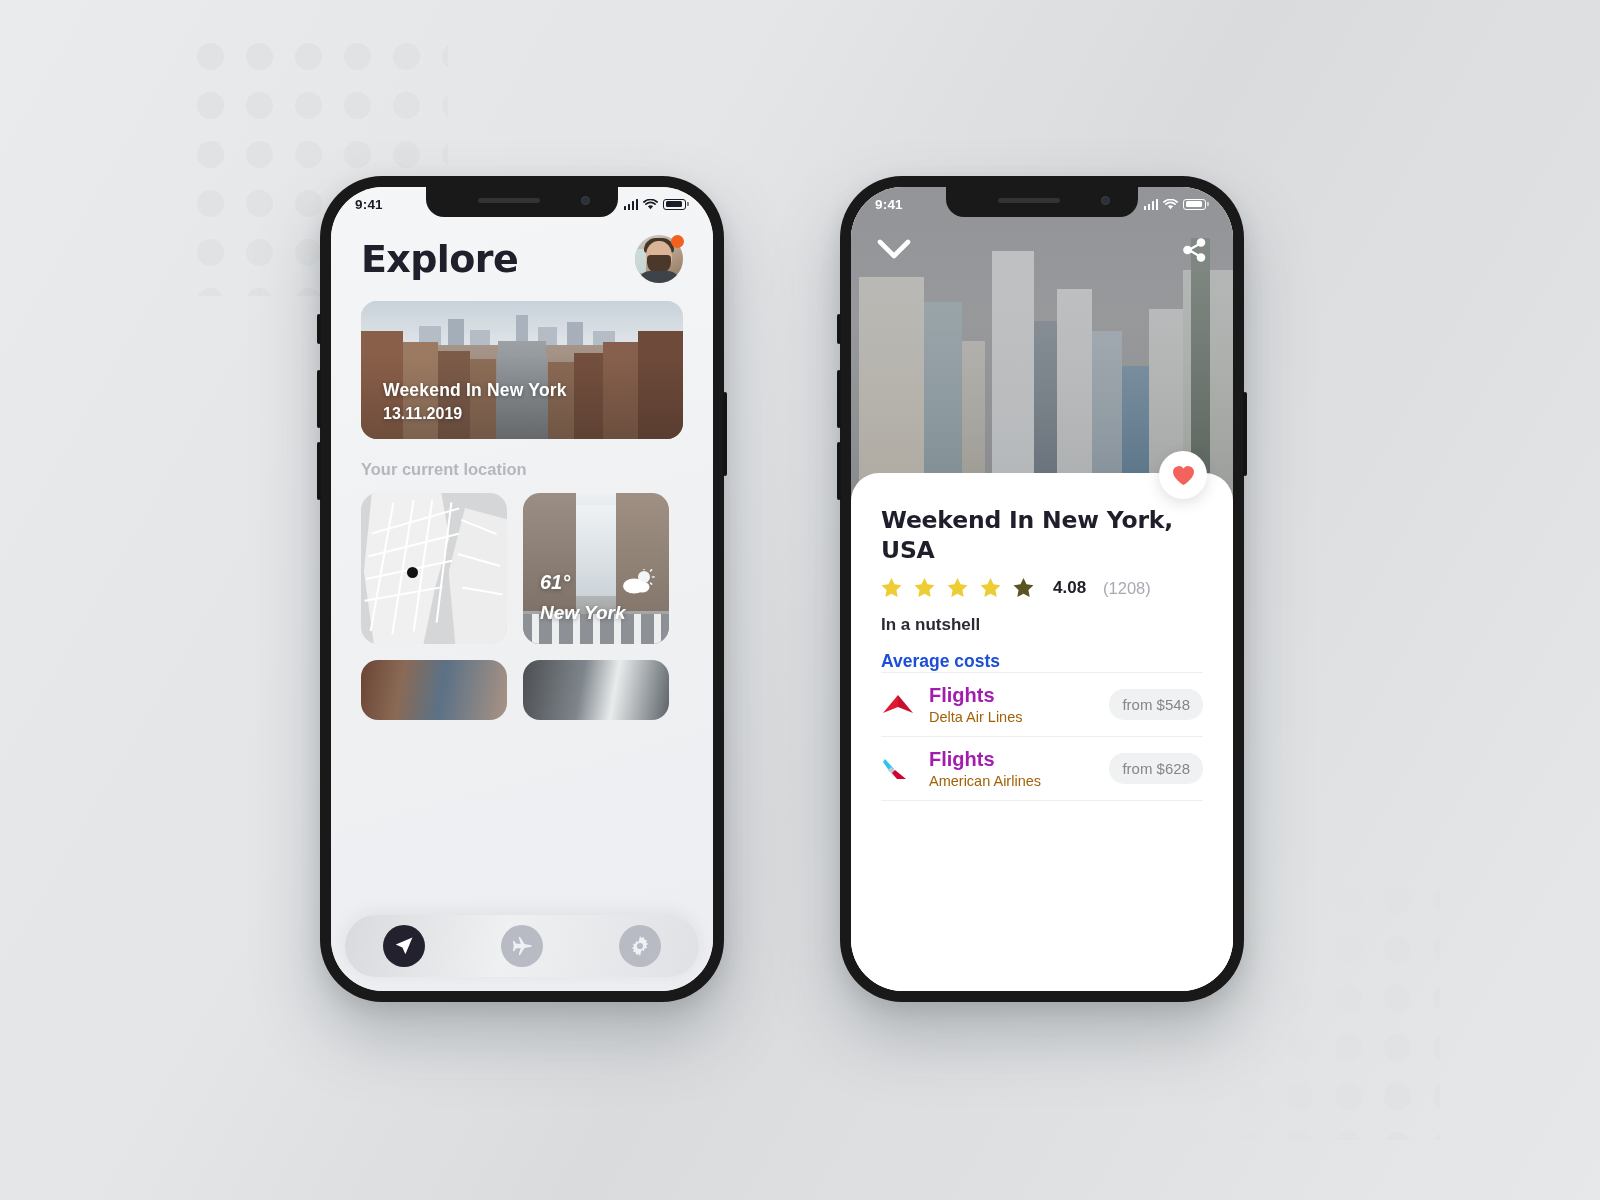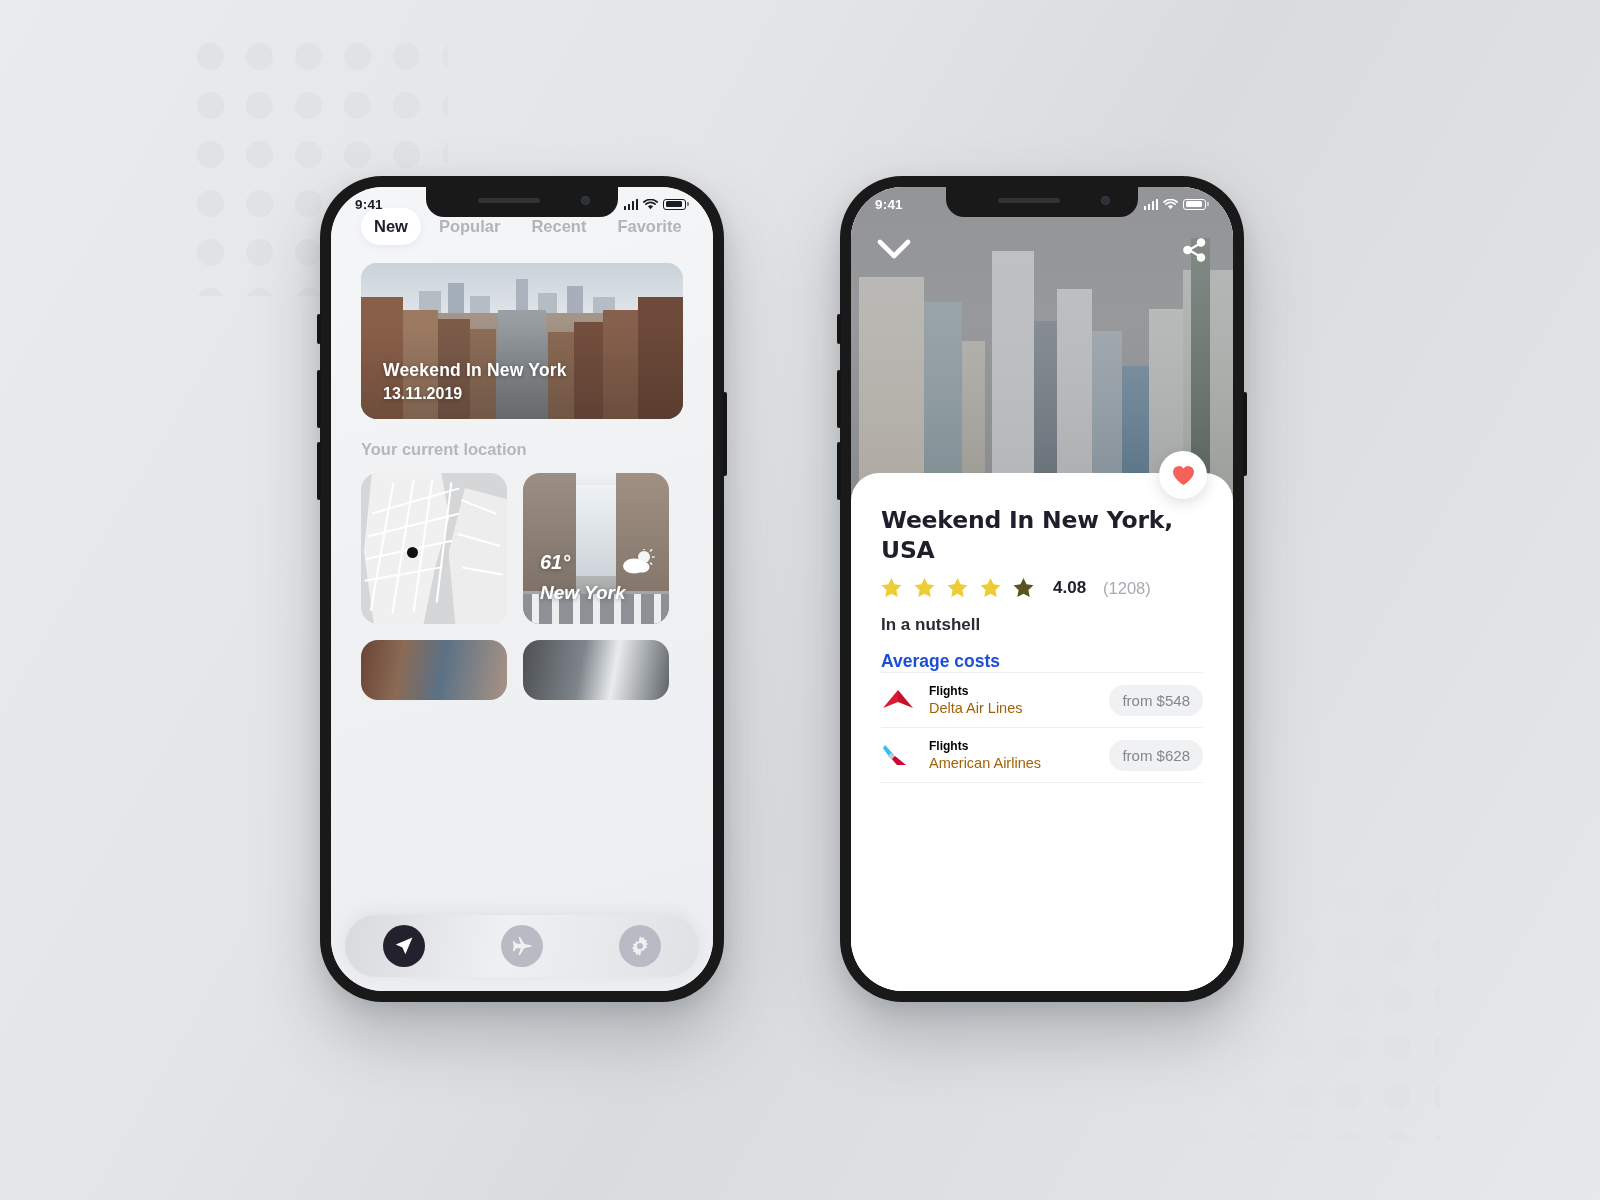--- a/index.html
+++ b/index.html
@@ -144,21 +144,21 @@
   .search-text { color: #b6b8bf; font-size: 16.5px; font-weight: bold; }
 
   .tabs { display: flex; align-items: center; margin-top: 21px; gap: 5px; }
   .tab {
     font-size: 16.5px; font-weight: bold; color: #b2b4bb;
     padding: 9px 13px; border-radius: 19px; white-space: nowrap;
   }
   .tab.active { background: #ffffff; color: #20202c; box-shadow: 0 2px 7px rgba(120,125,135,.11); }
 
   .hero-card {
-    margin-top: 18px; height: 156px; border-radius: 16px;
+    margin-top: 18px; height: 138px; border-radius: 16px;
     overflow: hidden; position: relative;
   }
   
   .nyc-street { position: absolute; inset: 0; background: linear-gradient(#cfd6de 0%, #d9dee4 24%, #a8988b 25%, #8d7b6c 100%); }
   .nyc-street .sky { position:absolute; left:0; top:0; width:100%; height:32%; background: linear-gradient(#c9d2da,#dfe4e8); }
   .nyc-street .sk { position:absolute; bottom:68%; background:#b4bdc6; }
   .nyc-street .road {
     position:absolute; left:42%; top:26%; width:16%; height:74%;
     background: linear-gradient(#9aa0a4, #7d8387); transform: perspective(60px) rotateX(6deg);
   }
@@ -252,21 +252,21 @@
   .nutshell { font-size: 16.2px; font-weight: bold; color:#9b9da4; line-height: 1.52; margin-top: 10px; }
   .avg-head { font-size: 17.5px; font-weight: bold; color:#1d4ed8; margin-top: 16px; }
 
   .cost-row {
     display: flex; align-items: center; gap: 14px;
     padding: 11px 0; border-top: 1px solid #eceef0;
   }
   .cost-row:last-of-type { border-bottom: 1px solid #eceef0; }
   .cost-logo { width: 34px; height: 30px; flex: 0 0 34px; display:flex; align-items:center; justify-content:center; }
   .cost-txt { flex: 1; }
-  .cost-name { font-size: 12px; font-weight: bold; color:#000000; }
+  .cost-name { font-size: 20px; font-weight: bold; color:#a21caf; }
   .cost-sub { font-size: 14.5px; color:#a16207; margin-top: 2px; }
   .cost-price {
     font-size: 15px; color:#83868c; background:#f0f1f3;
     padding: 7px 13px; border-radius: 15px; white-space: nowrap;
   }
   .roadmap-btn {
     margin: 14px auto 0; width: 234px; height: 46px; border-radius: 23px;
     background: #f0f1f3; display: flex; align-items: center;
     justify-content: center; gap: 10px;
   }
@@ -309,28 +309,35 @@
           <div class="batt">
               <span></span>
             </div>
           <div class="batt-tip"></div>
         </div>
       </div>
     </div>
 
     <div class="explore-body">
 
-
-
-      <div class="tabs">
-        <div class="tab active">New</div>
-        <div class="tab">Popular</div>
-        <div class="tab">Recent</div>
-        <div class="tab">Favorite</div>
-      </div>
+      <div class="explore-header">
+        <div class="page-title">Explore</div>
+        <div class="avatar-wrap">
+          <div class="avatar">
+            <div class="light"></div>
+              <div class="hair"></div>
+              <div class="face"></div>
+            <div class="beard"></div>
+              <div class="body"></div>
+          </div>
+          <div class="notif-dot"></div>
+        </div>
+      </div>
+
+
 
       <div class="hero-card">
         <div class="nyc-street">
           <div class="sky"></div>
           <div class="sk" style="left:18%;width:7%;height:14%;"></div>
           <div class="sk" style="left:27%;width:5%;height:19%;background:#a4aeb8;"></div>
           <div class="sk" style="left:34%;width:6%;height:11%;"></div>
           <div class="sk" style="left:48%;width:4%;height:22%;background:#aab3bd;"></div>
           <div class="sk" style="left:55%;width:6%;height:13%;"></div>
           <div class="sk" style="left:64%;width:5%;height:17%;background:#a7b0ba;"></div>

